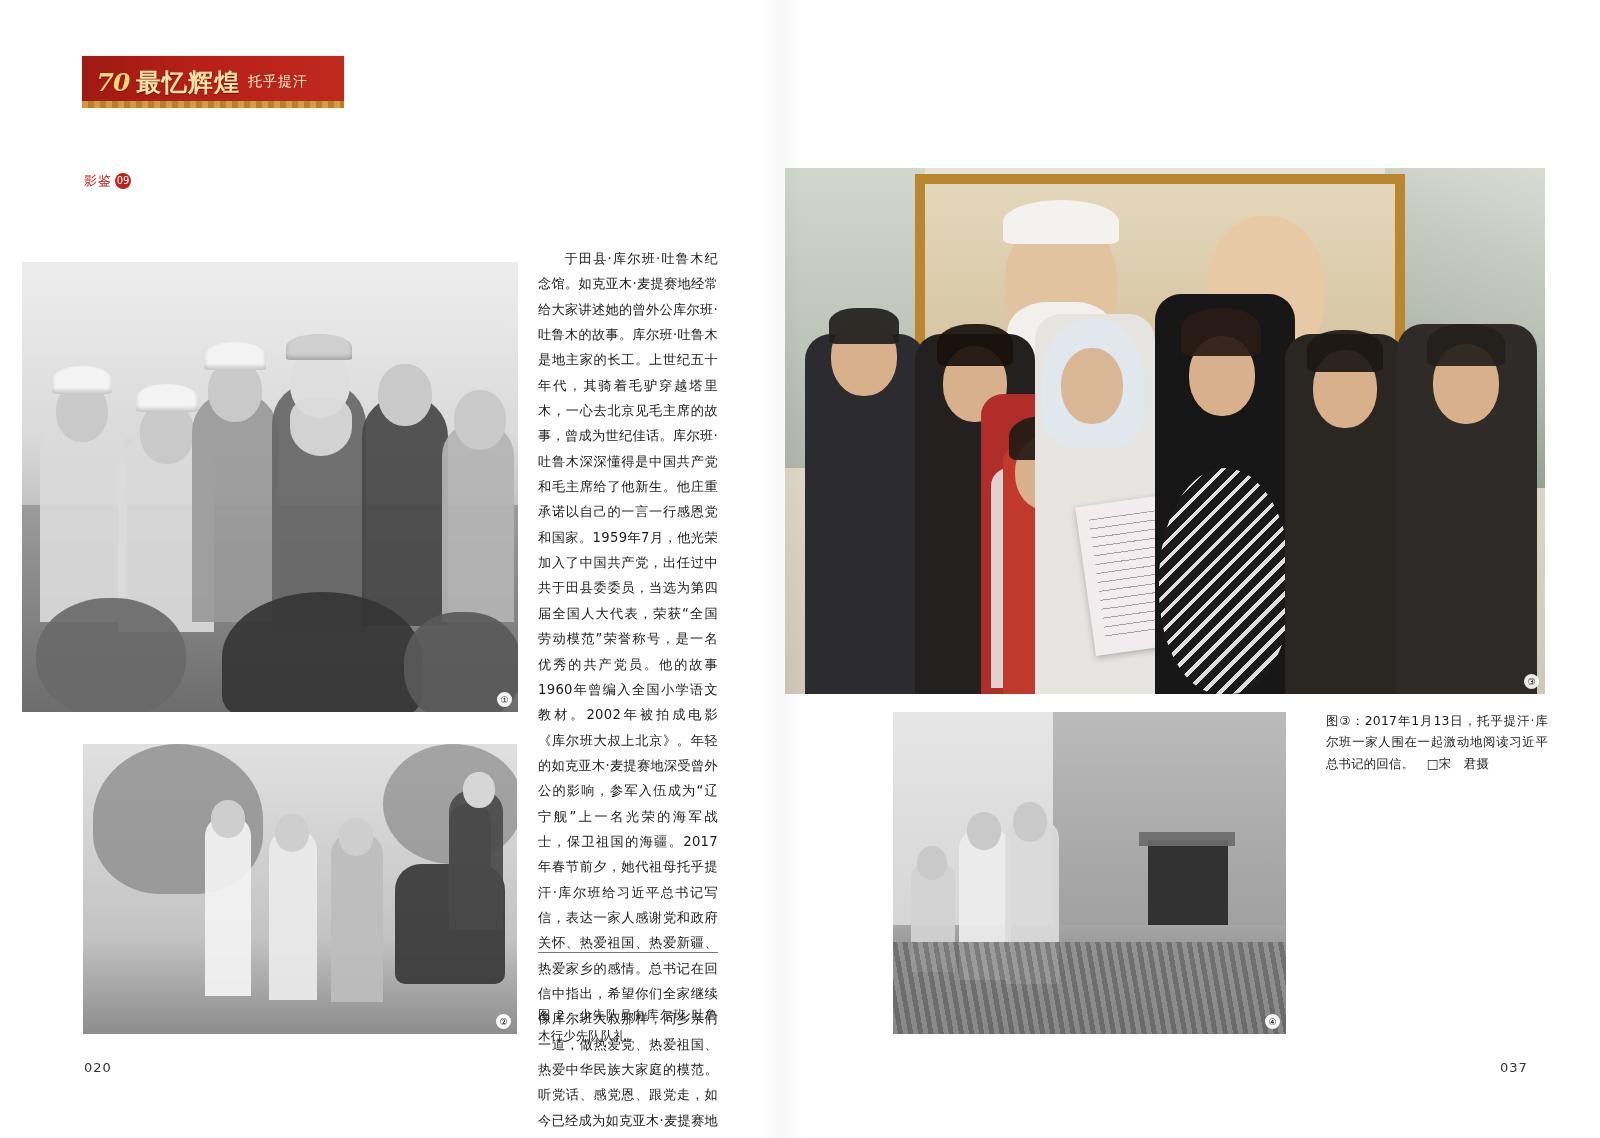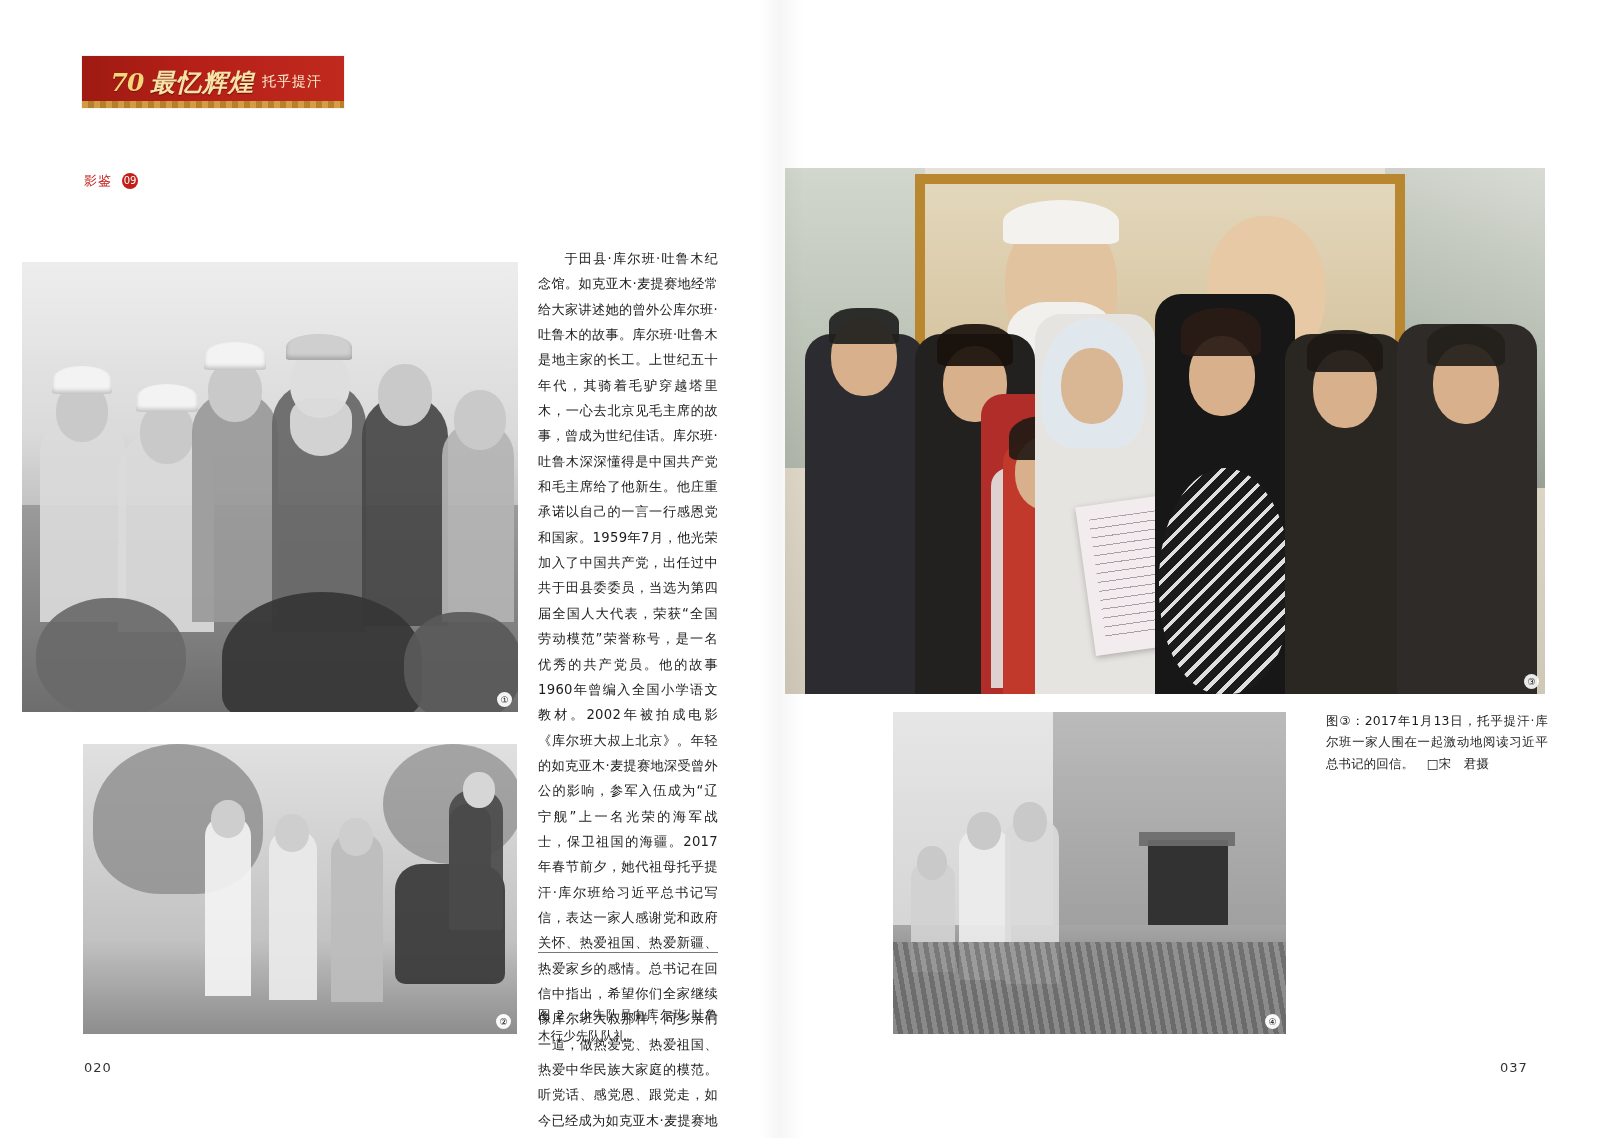--- a/index.html
+++ b/index.html
@@ -36,59 +36,58 @@
     content: "";
     position: absolute;
     left: 0; right: 0; bottom: 0;
     height: 7px;
     background: repeating-linear-gradient(90deg, #d9b24c 0px, #d9b24c 6px, #b8902f 6px, #b8902f 12px);
     opacity: .85;
   }
   .mast-70 {
     width: 42px;
     height: 38px;
-    margin-left: 24px;
+    margin-left: 10px;
     display: flex;
     align-items: center;
     justify-content: center;
     font-family: "DejaVu Serif", "Liberation Serif", serif;
     font-weight: bold;
     font-size: 25px;
     font-style: italic;
     color: #f3d77a;
     text-shadow: 0 1px 0 #7d1008;
     letter-spacing: -1px;
   }
   .mast-title {
     font-family: "DejaVu Serif", "Liberation Serif", serif;
     font-size: 25px;
     font-weight: bold;
     color: #f6e3a8;
     letter-spacing: 1px;
     margin-left: 2px;
     text-shadow: 0 1px 1px #6d0d06;
     white-space: nowrap;
-    font-style: italic;
   }
   .mast-sub {
     font-size: 14px;
     color: #fdf2d4;
     margin-left: 8px;
     letter-spacing: 1px;
     white-space: nowrap;
   }
 
   
   .section-label {
     position: absolute;
     left: 84px;
     top: 172px;
     display: flex;
     align-items: center;
-    gap: 10px;
+    gap: 3px;
   }
   .section-label .txt {
     font-size: 13px;
     color: #c0201a;
     letter-spacing: 1px;
   }
   .section-label .num {
     display: inline-flex;
     align-items: center;
     justify-content: center;

